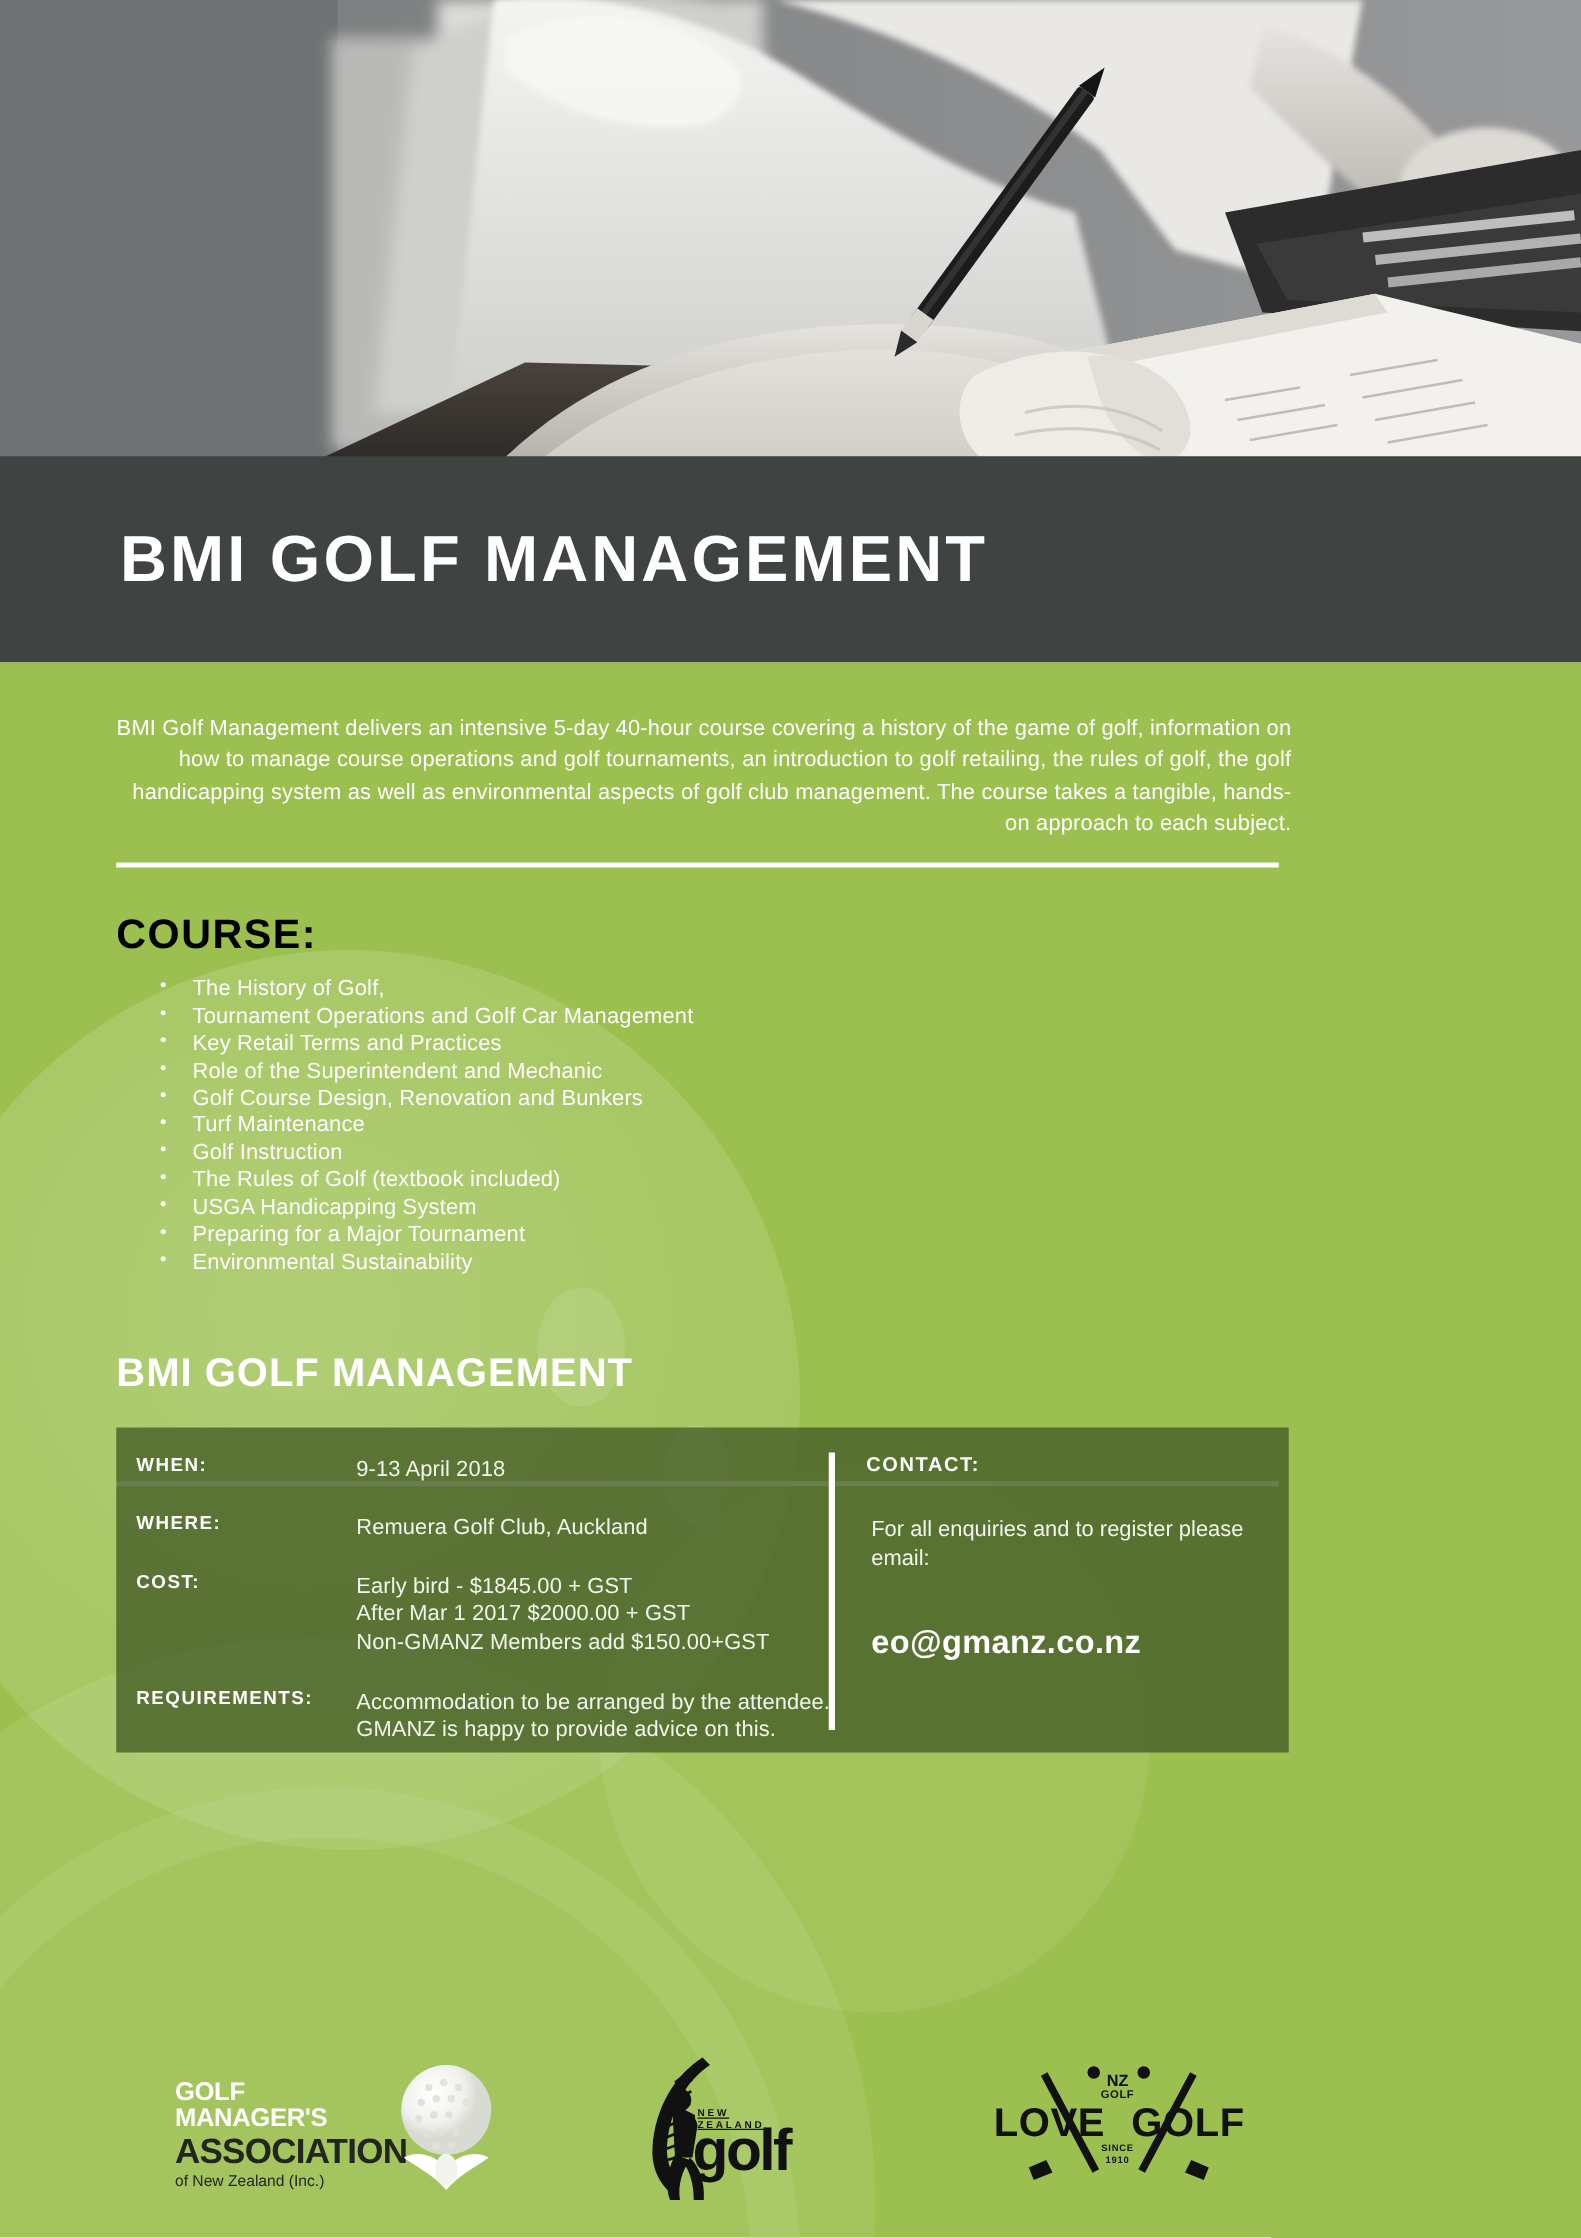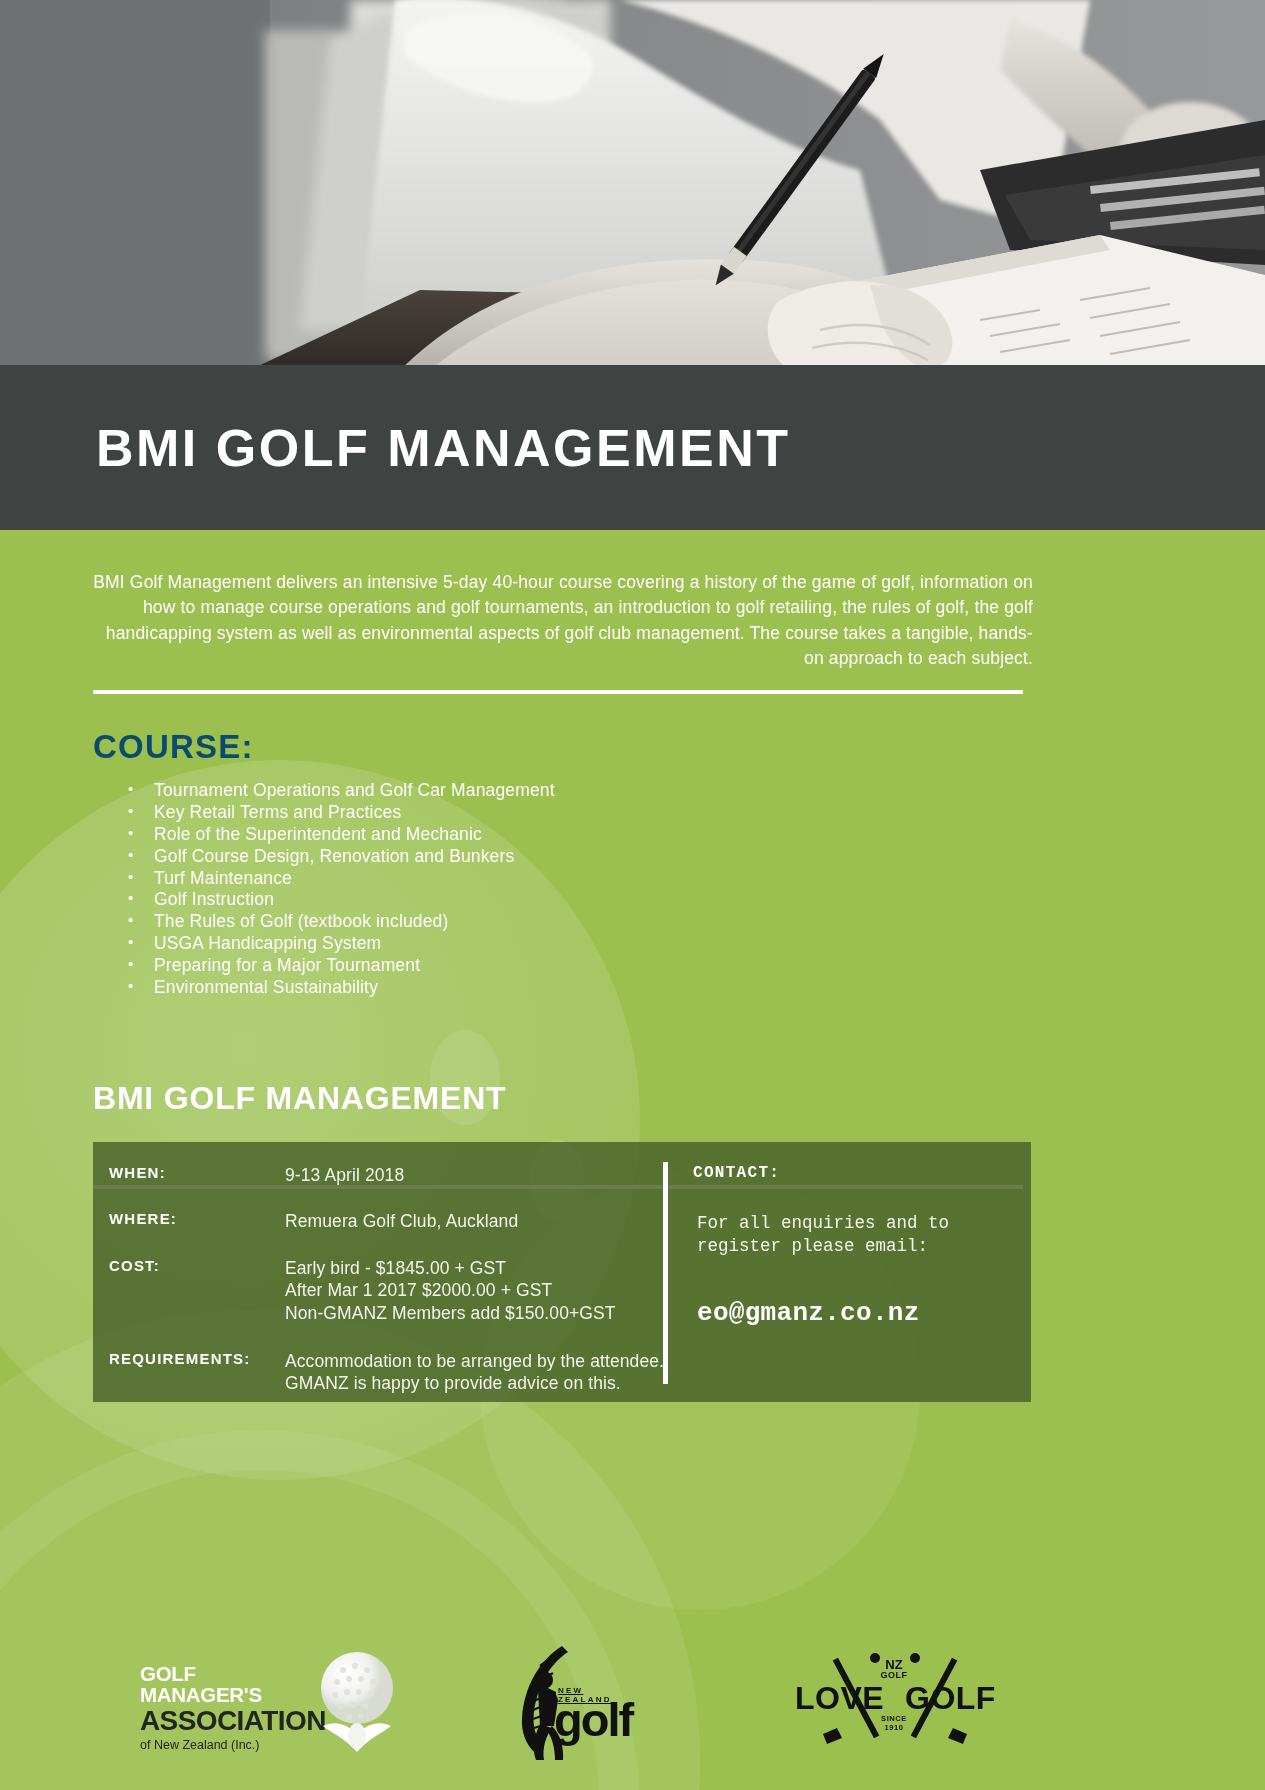--- a/index.html
+++ b/index.html
@@ -85,21 +85,21 @@
   .divider {
     position:absolute; left:93px; width:930px; height:4px;
     background:#ffffff;
   }
   .divider-1 { top:160px; }
   .divider-2 { top:655px; }
 
   
   .course-heading {
     position:absolute; left:93px; top:198px;
-    color:#0c4a6e; font-size:33px; font-weight:bold; letter-spacing:1.2px;
+    color:#000000; font-size:33px; font-weight:bold; letter-spacing:1.2px;
   }
   .course-list {
     position:absolute; left:120px; top:250px; width:760px;
     list-style:none;
   }
   .course-list li {
     color:#ffffff; font-size:17.5px; line-height:1.25;
     padding-left:34px; position:relative; letter-spacing:0.15px;
   }
   .course-list li::before {
@@ -136,21 +136,21 @@
   .row-where { margin-bottom:24px; }
   .row-cost  { margin-bottom:26px; }
   .row-req .info-value { margin-top:12px; }
   .row-req .info-value div { white-space:normal; }
 
   .info-divider {
     position:absolute; left:570px; top:20px; width:5px; height:222px;
     background:#ffffff;
   }
   .info-right {
-    position:absolute; left:600px; top:22px; width:320px;font-family:Liberation Mono, monospace;
+    position:absolute; left:600px; top:22px; width:320px;
   }
   .contact-title {
     color:#ffffff; font-size:16px; font-weight:bold; letter-spacing:1.3px;
     margin-bottom:30px;
   }
   .contact-text {
     color:#f2f6ec; font-size:17.5px; line-height:1.3; margin-left:4px;
   }
   .contact-email {
     margin-top:40px; margin-left:4px;
@@ -307,20 +307,21 @@
   <div class="content">
 
     <div class="intro">
       <p>BMI Golf Management delivers an intensive 5-day 40-hour course covering a history of the game of golf, information on how to manage course operations and golf tournaments, an introduction to golf retailing, the rules of golf, the golf handicapping system as well as environmental aspects of golf club management. The course takes a tangible, hands-on approach to each subject.</p>
     </div>
 
     <div class="divider divider-1"></div>
 
     <div class="course-heading">COURSE:</div>
     <ul class="course-list" id="course-list">
+        <li>The History of Golf,</li>
         <li>Tournament Operations and Golf Car Management</li>
         <li>Key Retail Terms and Practices</li>
         <li>Role of the Superintendent and Mechanic</li>
         <li>Golf Course Design, Renovation and Bunkers</li>
         <li>Turf Maintenance</li>
         <li>Golf Instruction</li>
         <li>The Rules of Golf (textbook included)</li>
         <li>USGA Handicapping System</li>
         <li>Preparing for a Major Tournament</li>
         <li>Environmental Sustainability</li>

